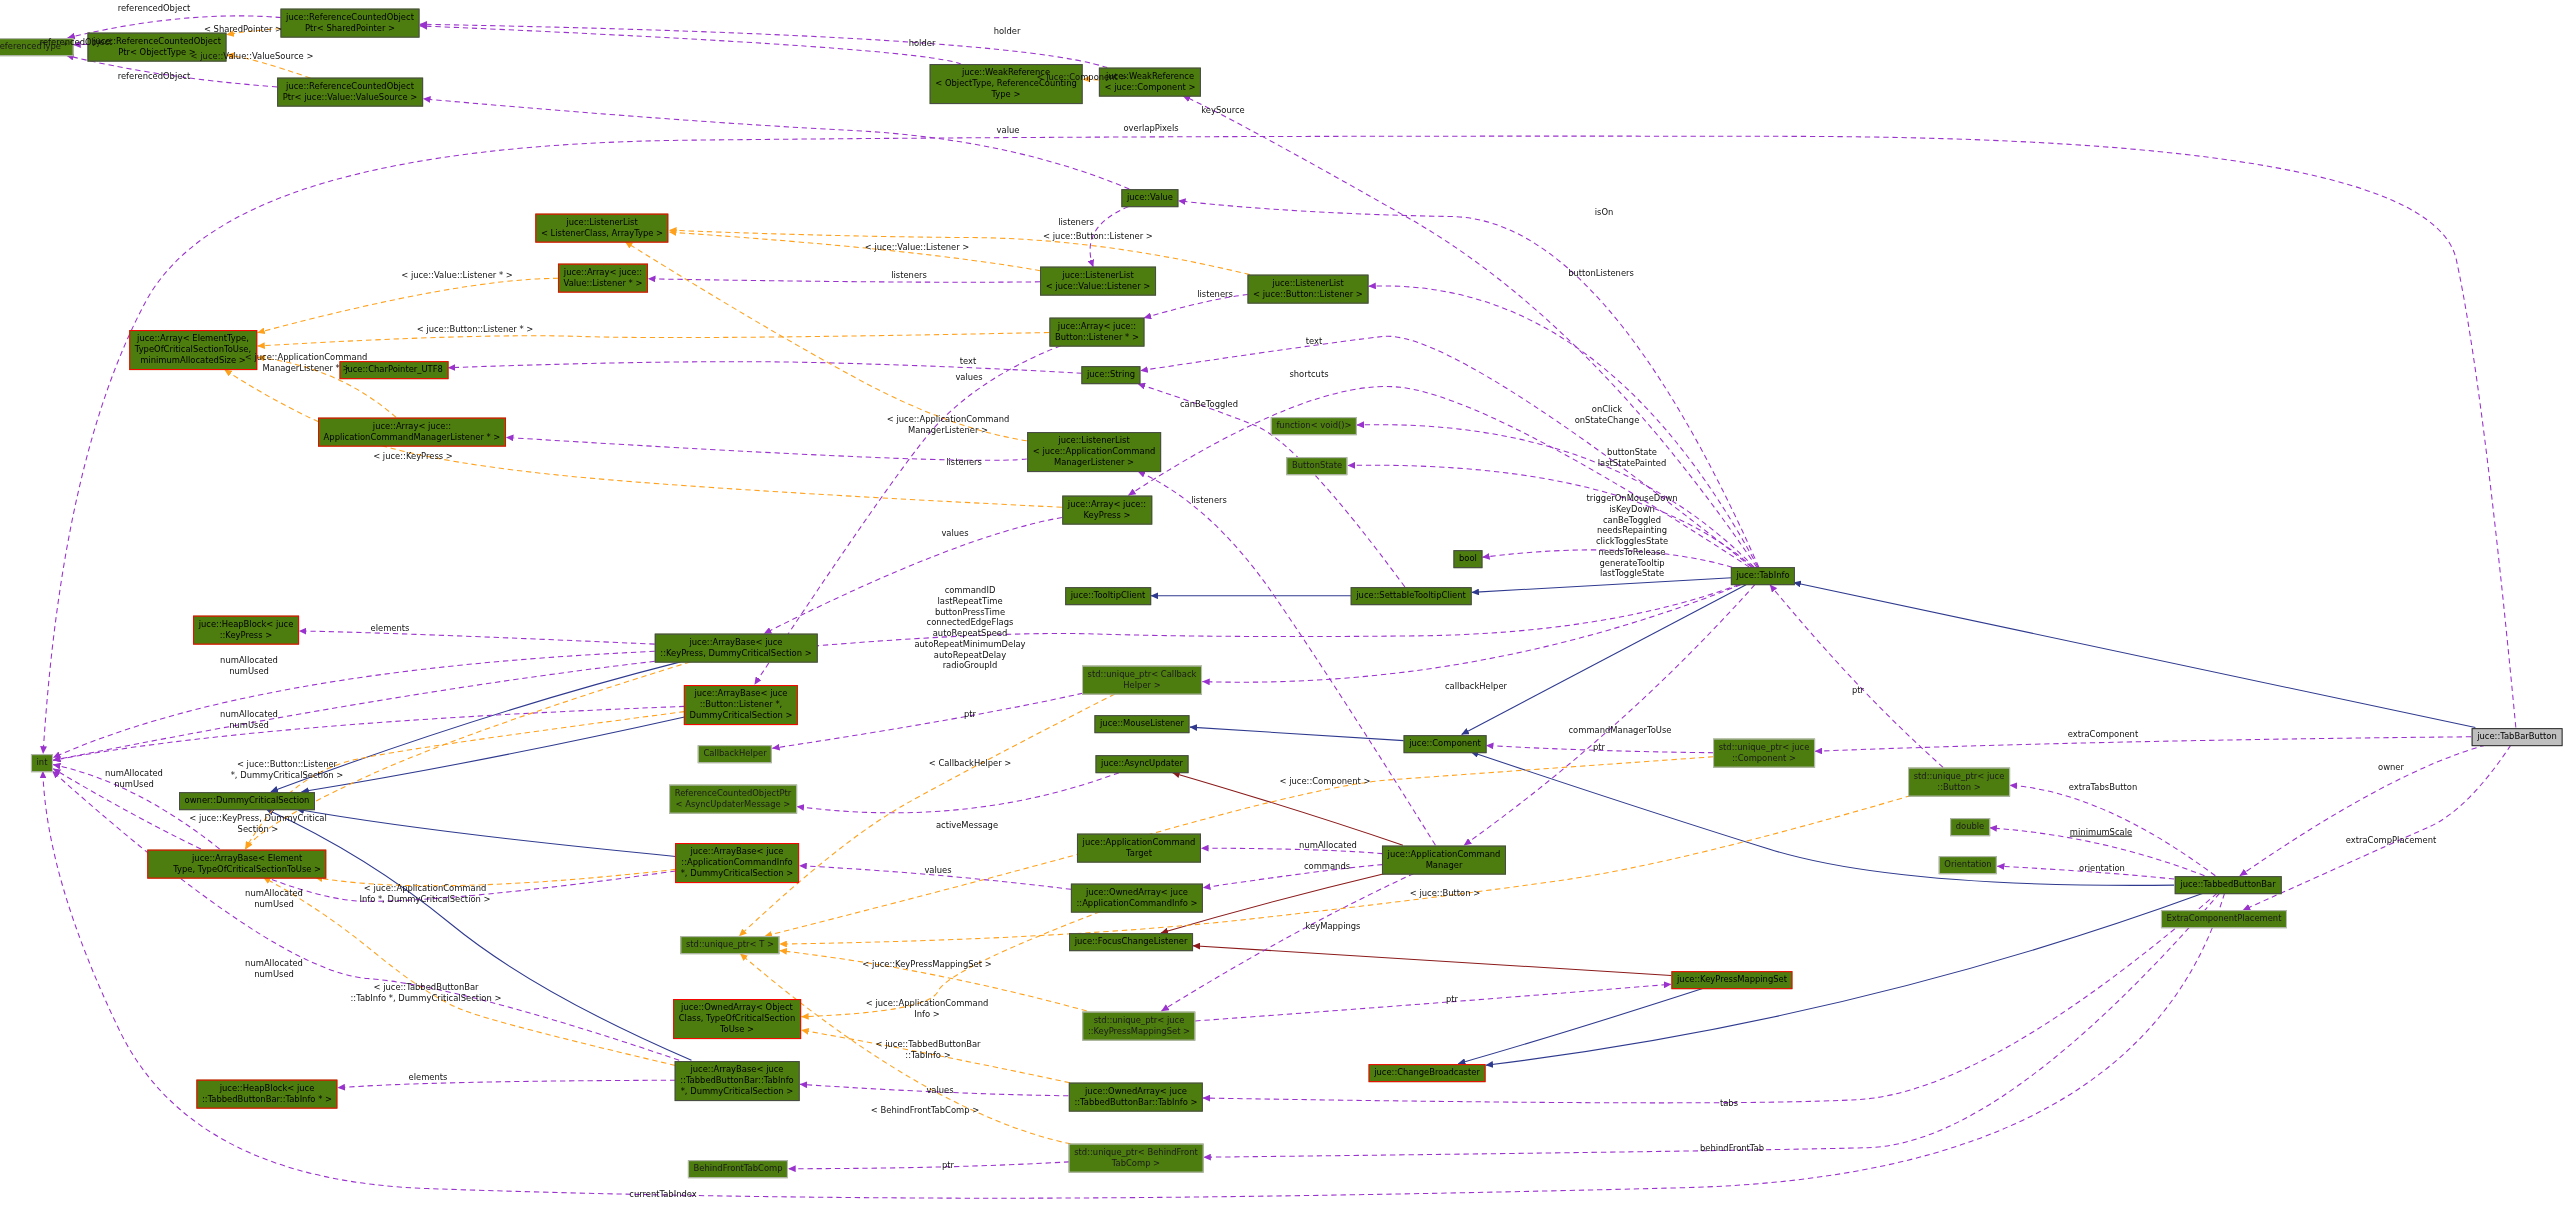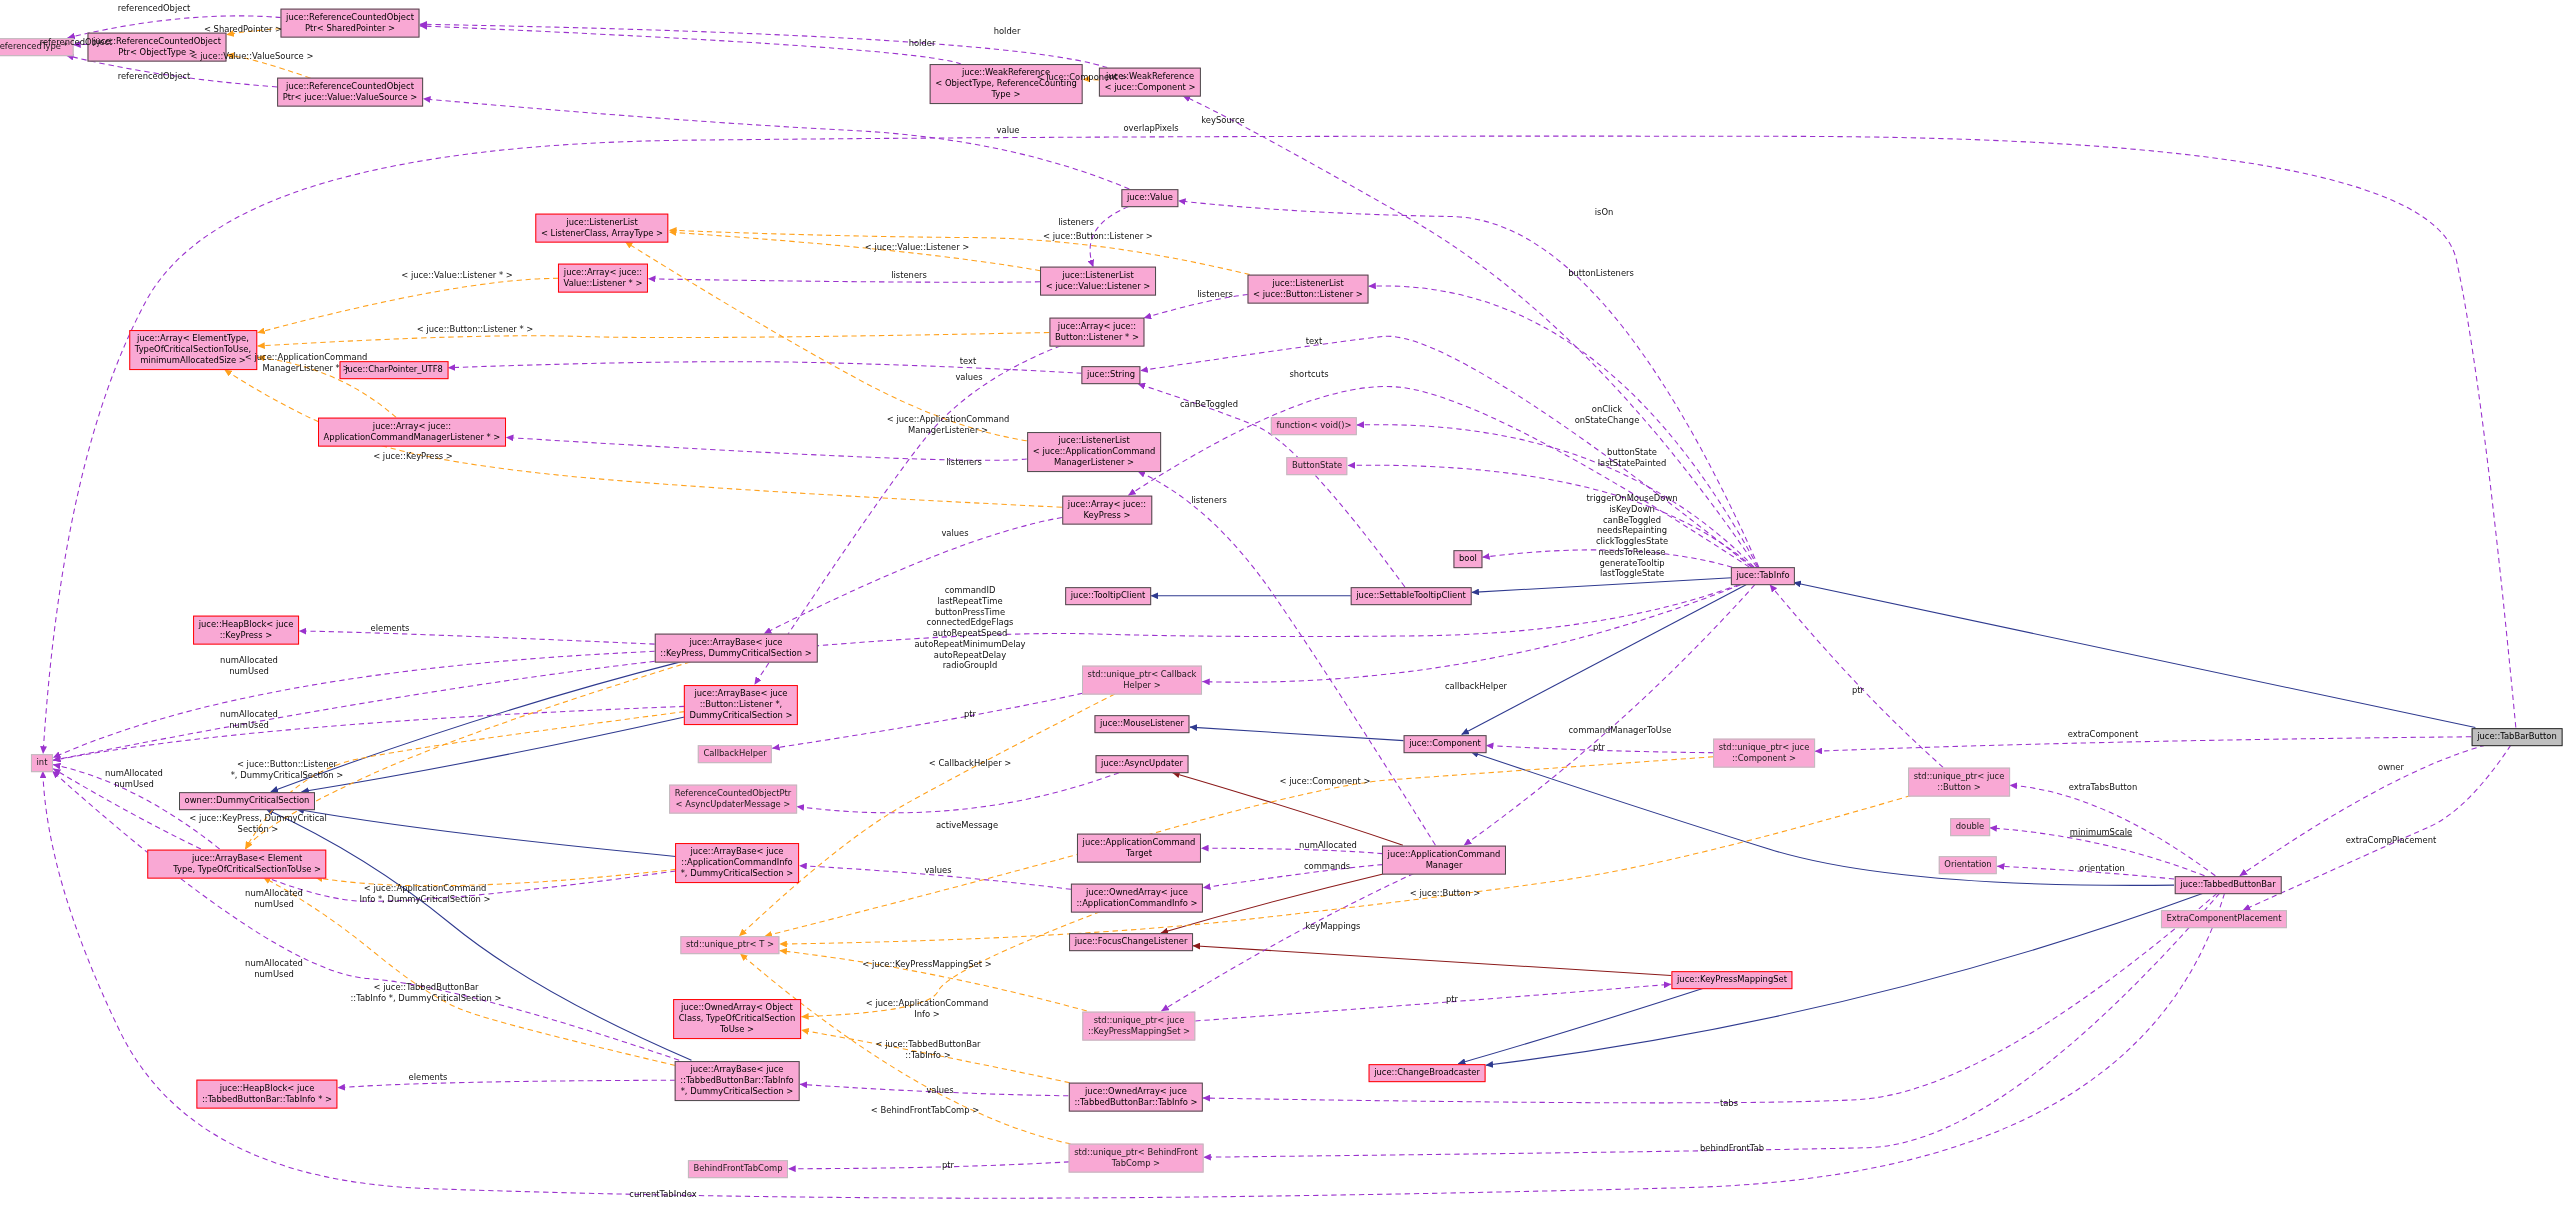--- a/index.html
+++ b/index.html
@@ -1,19 +1,19 @@
 <!DOCTYPE html>
 <html style="font-size:12.2px"><head>
 <meta charset="utf-8">
 <style>
   html,body{margin:0;padding:0;background:#ffffff;}
   #diagram{position:relative;width:2576px;height:1213px;background:#ffffff;overflow:hidden;
            font-family:"DejaVu Sans",sans-serif;}
   #edges{position:absolute;left:0;top:0;width:2576px;height:1213px;}
-  .node{position:absolute;transform:translate(-50%,-50%);background:#f9a8d4;
+  .node{position:absolute;transform:translate(-50%,-50%);background:#4d7c0f;
         border:1.1px solid #4a4a4a;padding:2.3px 4.6px;font-size:8.4px;line-height:1.32;
         color:#000;text-align:center;white-space:nowrap;box-shadow:none;}
   .node.red{border-color:#ff0000;}
   .node.gray{border-color:#bdbdbd;color:#1a1a1a;}
   .node.main{background:#bfbfbf;border:1.4px solid #262626;font-weight:400;}
   .elabel{position:absolute;transform:translate(-50%,-50%);font-size:8.4px;line-height:1.28;
         color:#101010;text-align:center;white-space:nowrap;pointer-events:none;}
 </style>
 </head>
 <body>
@@ -355,21 +355,21 @@
     </div>
     <div class="elabel" style="left: 1007px; top: 31px;">
       <div>holder</div>
     </div>
     <div class="elabel" style="left: 922px; top: 43px;">
       <div>holder</div>
     </div>
     <div class="elabel" style="left: 1082px; top: 77px;">
       <div>&lt; juce::Component &gt;</div>
     </div>
-    <div class="elabel" style="left: 1223px; top: 120px; text-align: center;">
+    <div class="elabel" style="left: 1223px; top: 110px; text-align: center;">
       <div>keySource</div>
     </div>
     <div class="elabel" style="left: 1008px; top: 130px;">
       <div>value</div>
     </div>
     <div class="elabel" style="left: 1151px; top: 128px;">
       <div>overlapPixels</div>
     </div>
     <div class="elabel" style="left: 1604px; top: 212px;">
       <div>isOn</div>

